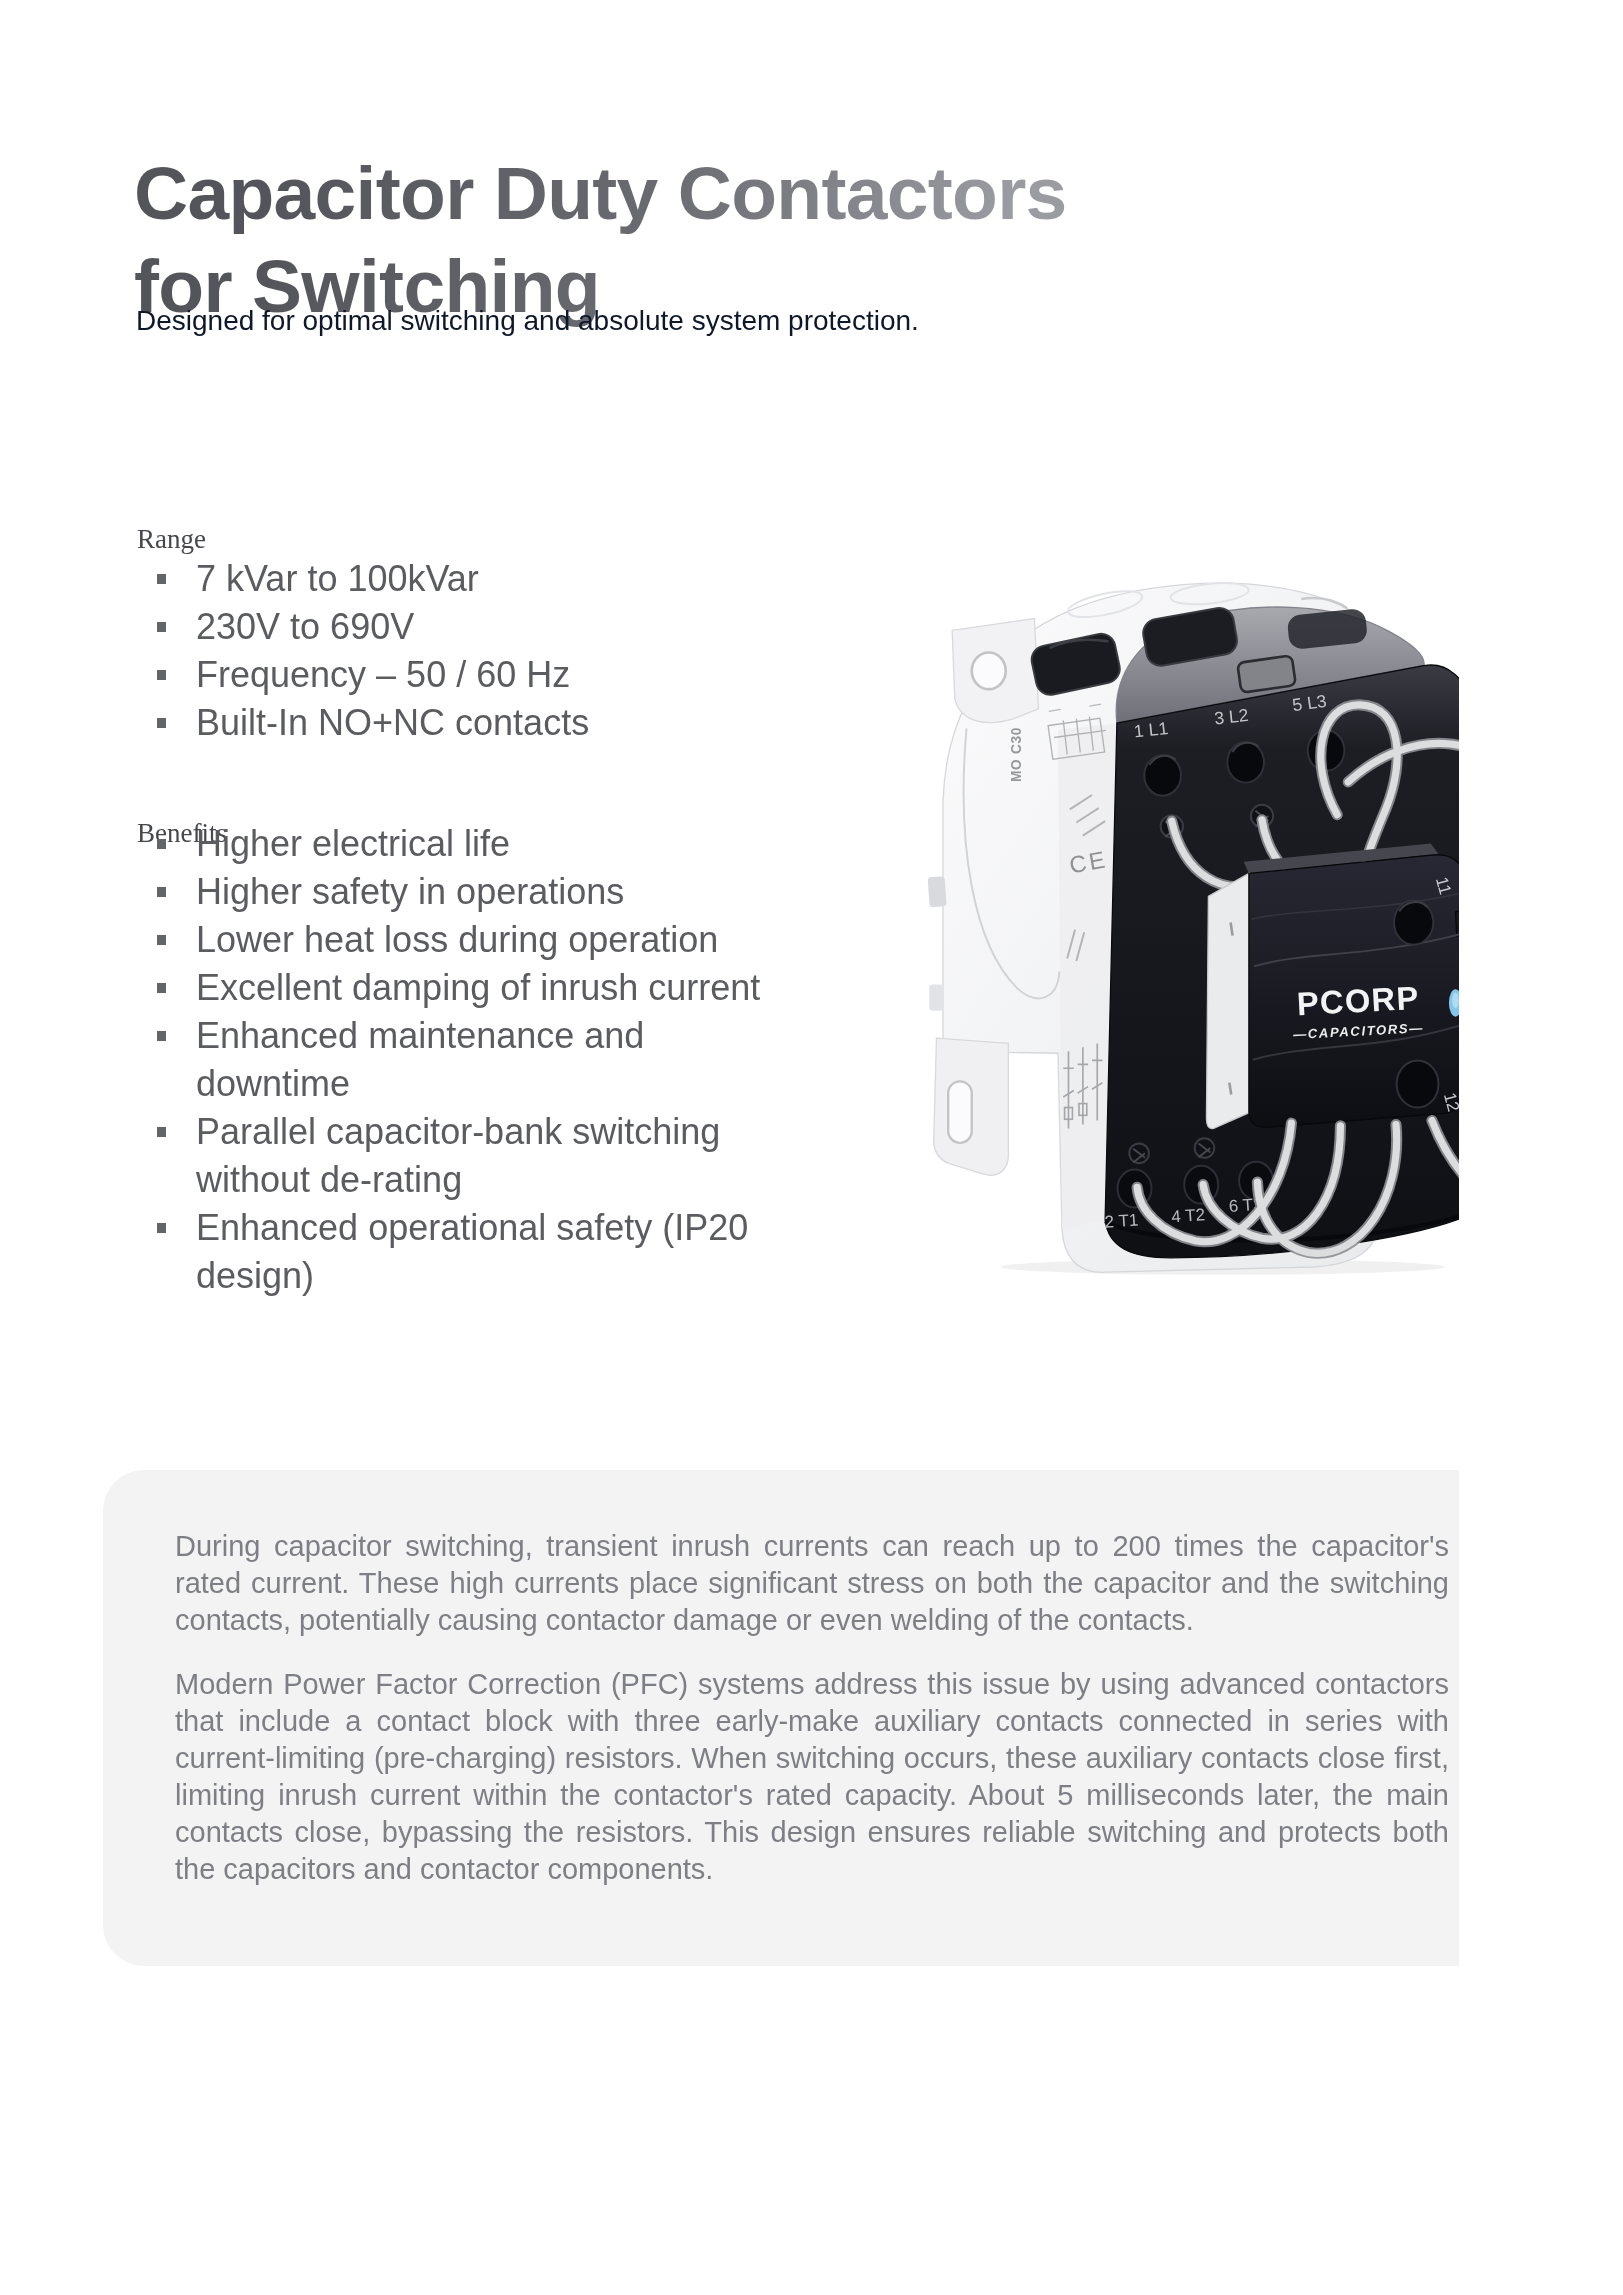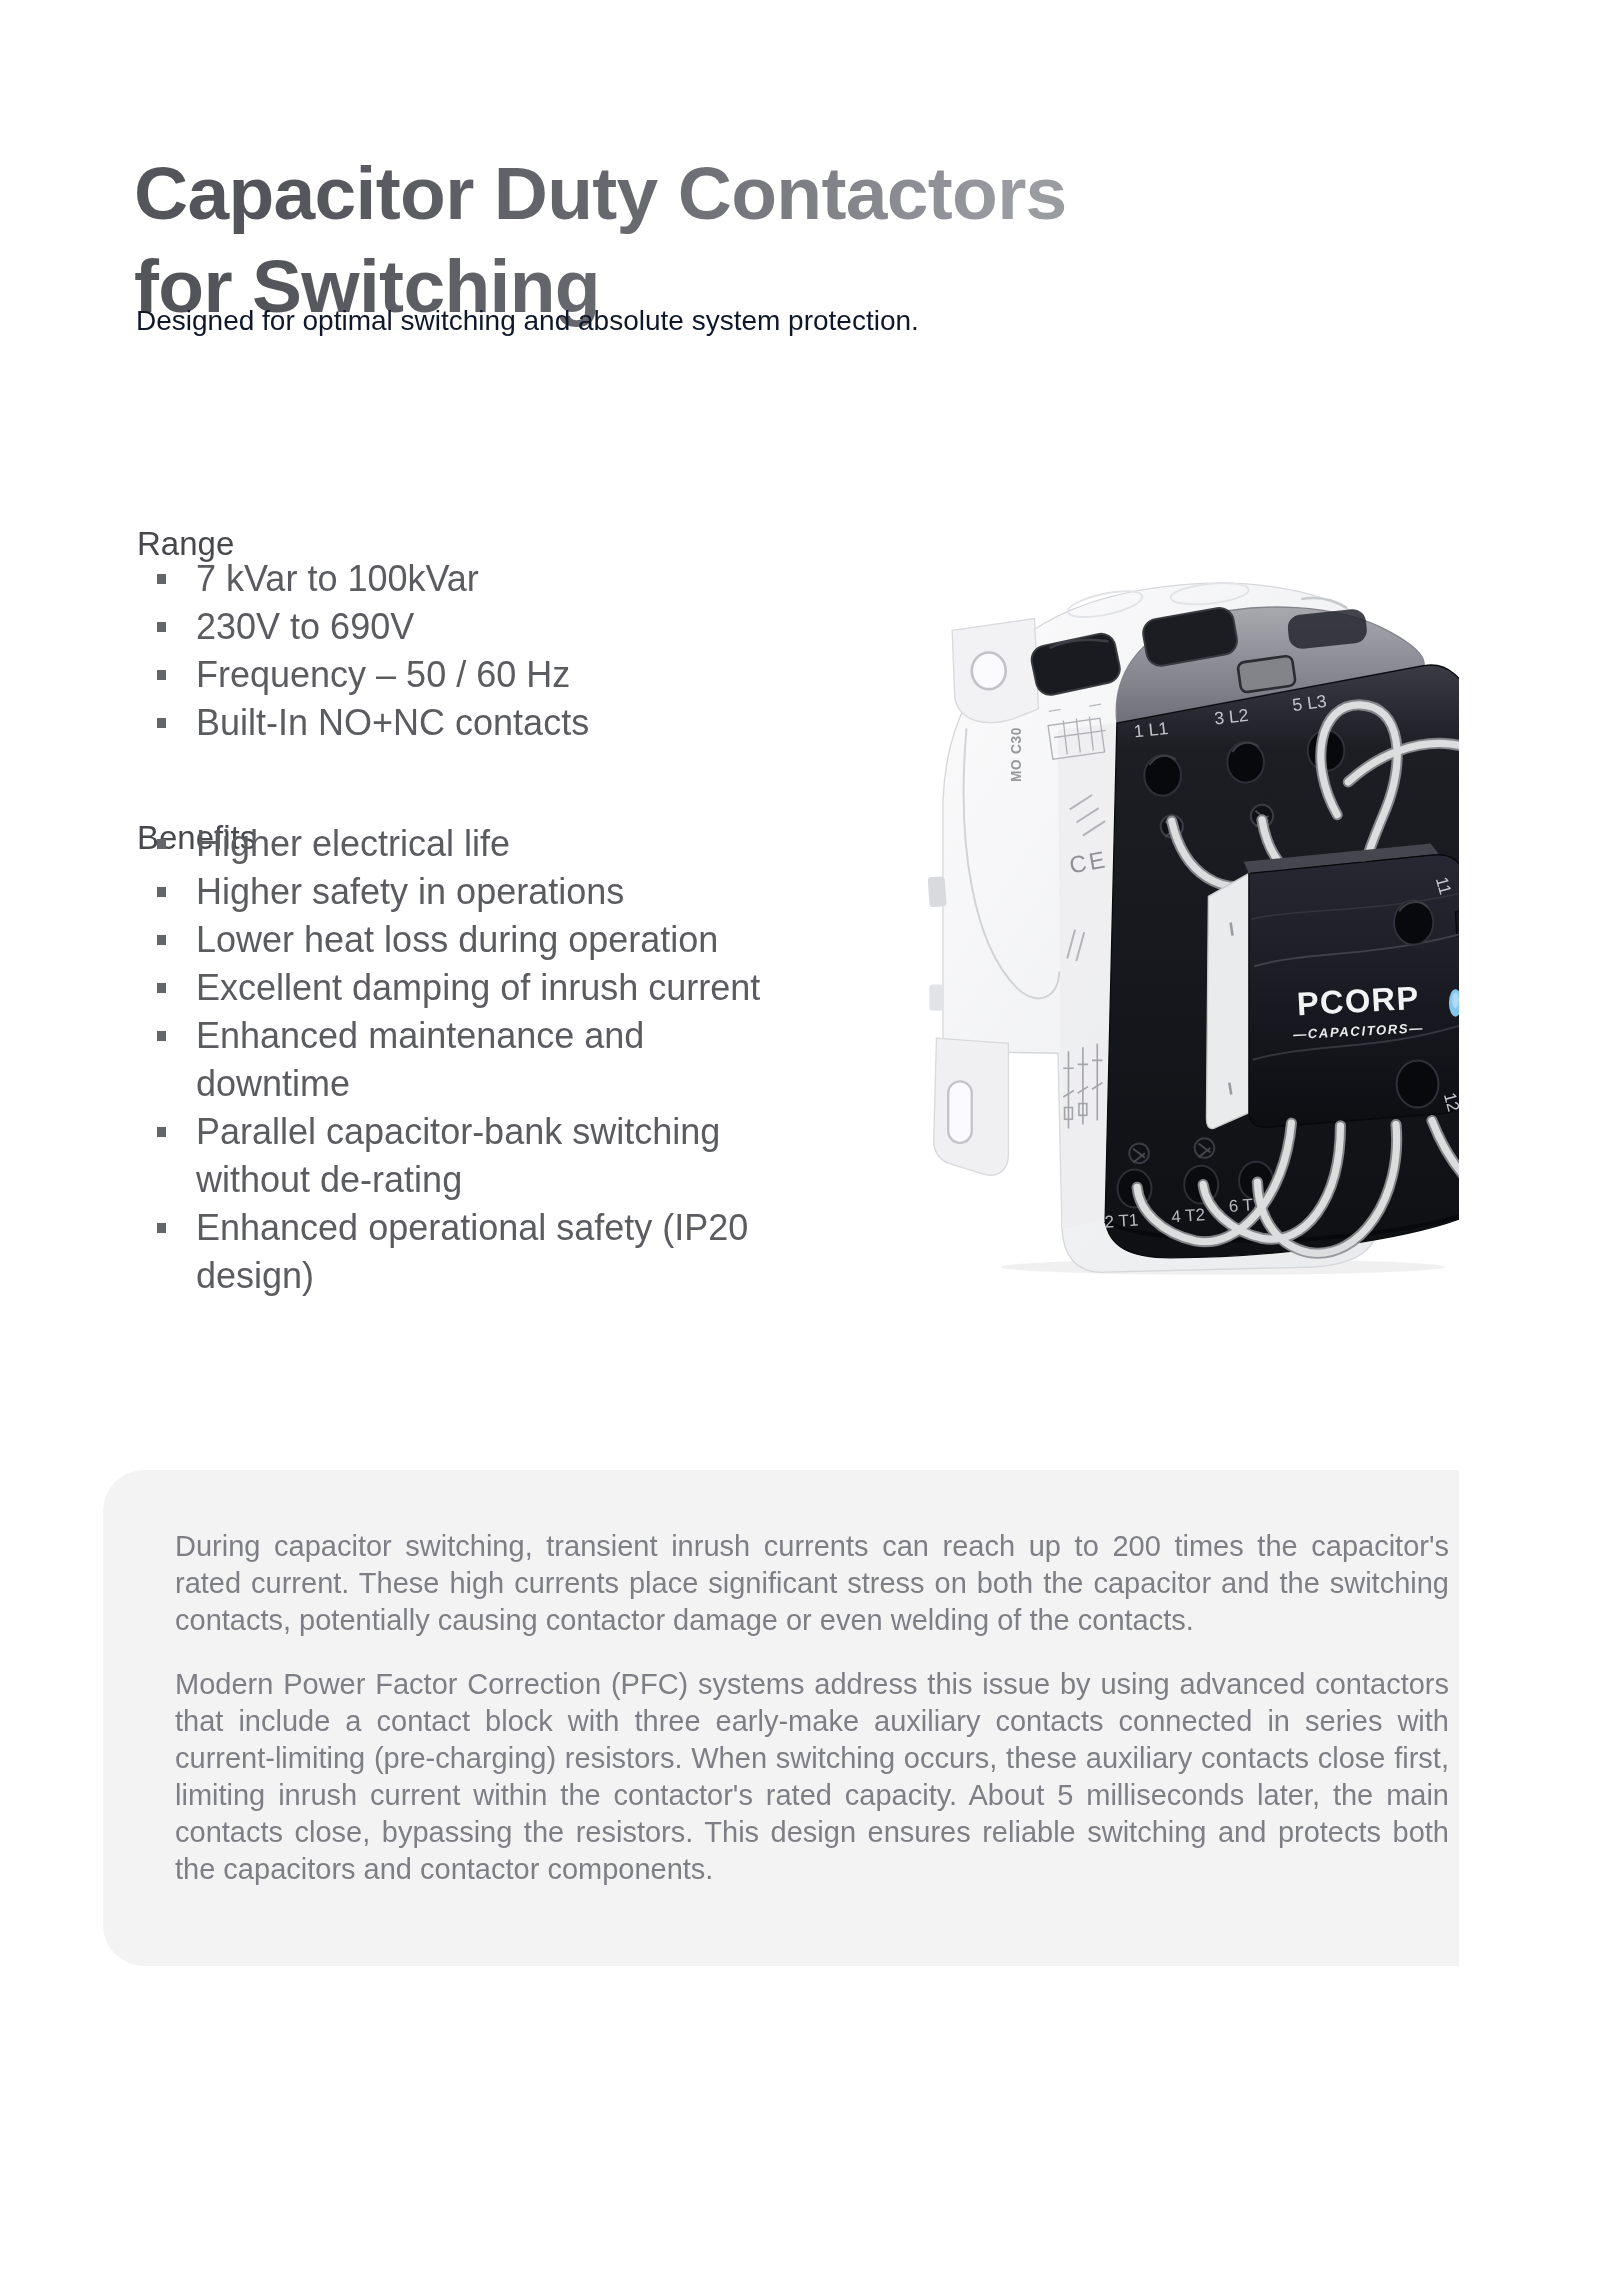--- a/index.html
+++ b/index.html
@@ -27,21 +27,21 @@
     }
   }
   .subtitle{
     position:absolute;left:136px;top:302px;
     font-size:28px;line-height:37px;color:#0f172a;
     white-space:nowrap;
   }
   
   .sec-heading{
     position:absolute;left:137px;
-    font-size:33px;line-height:42px;font-weight:400;color:#47484c;
+    font-size:27px;line-height:42px;font-weight:400;color:#47484c;font-family:Liberation Serif, serif;
   }
   .sec-heading.range{top:496px;}
   .sec-heading.benefits{top:790px;}
   
   ul.bullets{
     position:absolute;left:135px;margin:0;padding:0;list-style:none;
   }
   ul.bullets.range-list{top:555px;}
   ul.bullets.benefits-list{top:820px;}
   ul.bullets li{

